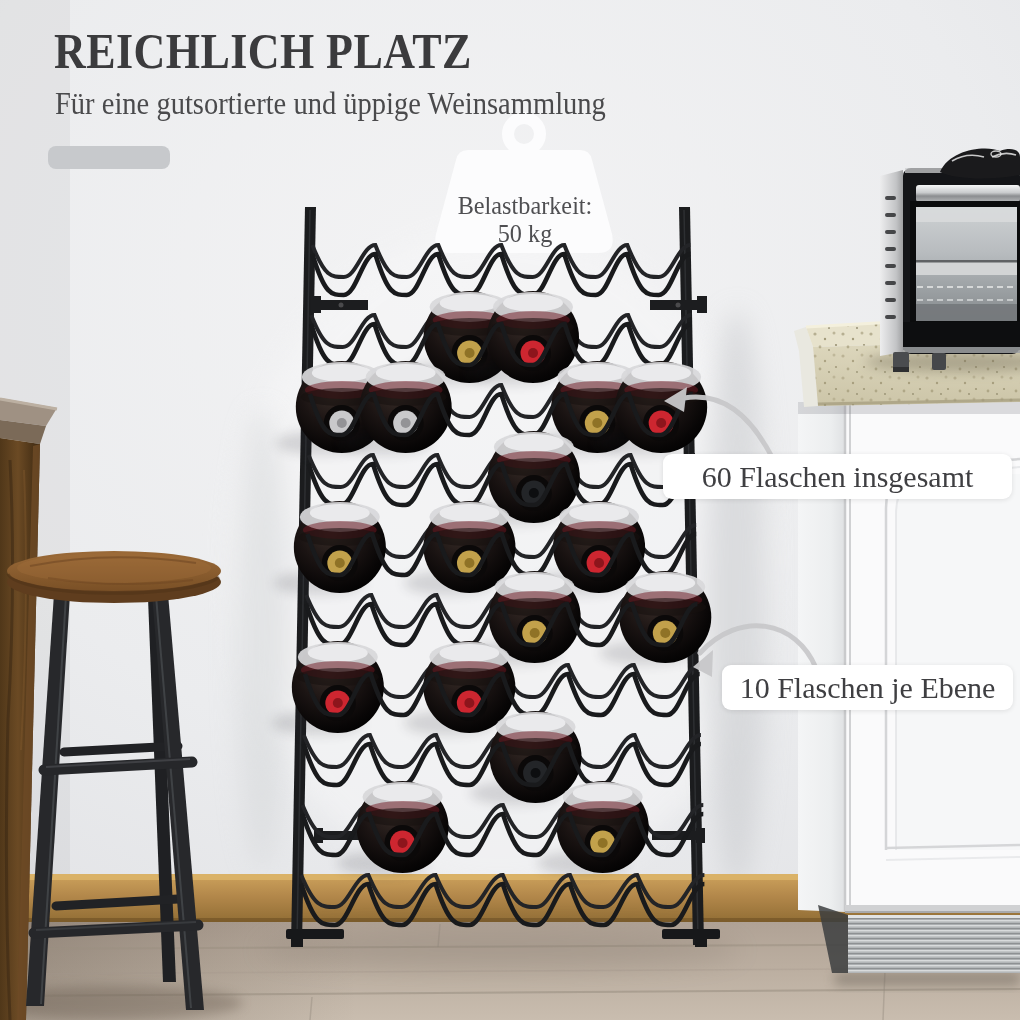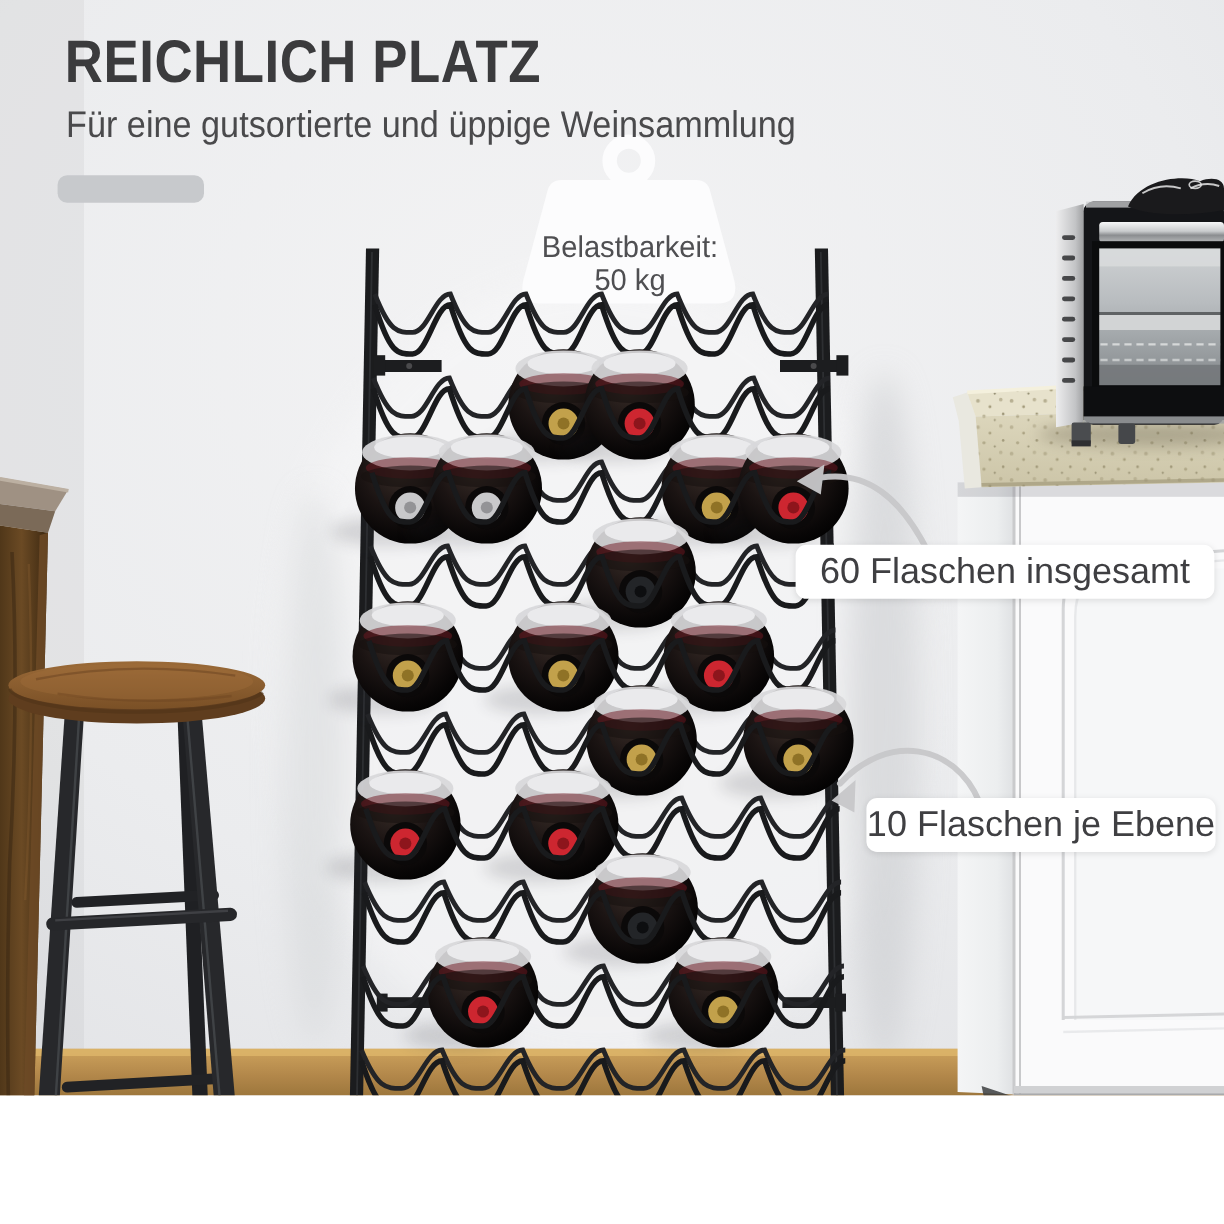--- a/index.html
+++ b/index.html
@@ -1,18 +1,18 @@
 <!DOCTYPE html>
 <html><head>
 <meta charset="utf-8">
 <style>
   html,body{margin:0;padding:0;background:#ffffff;}
   .canvas{
-    position:relative;width:1020px;height:913px;overflow:hidden;
-    font-family:Liberation Sans, sans-serif;
+    position:relative;width:1020px;height:1020px;overflow:hidden;
+    font-family:Liberation Serif, serif;
     background:#ececee;
   }
   .canvas svg.scene{position:absolute;left:0;top:0;width:1020px;height:1020px;display:block;}
   .overlay{position:absolute;z-index:5;}
   .title{
     left:54px;top:22px;font-size:50px;font-weight:bold;color:#3b3b3d;
     letter-spacing:0.5px;transform:scaleX(.88);transform-origin:left top;white-space:nowrap;
   }
   .subtitle{
     left:55px;top:86px;font-size:31px;font-weight:400;color:#4a4a4c;

